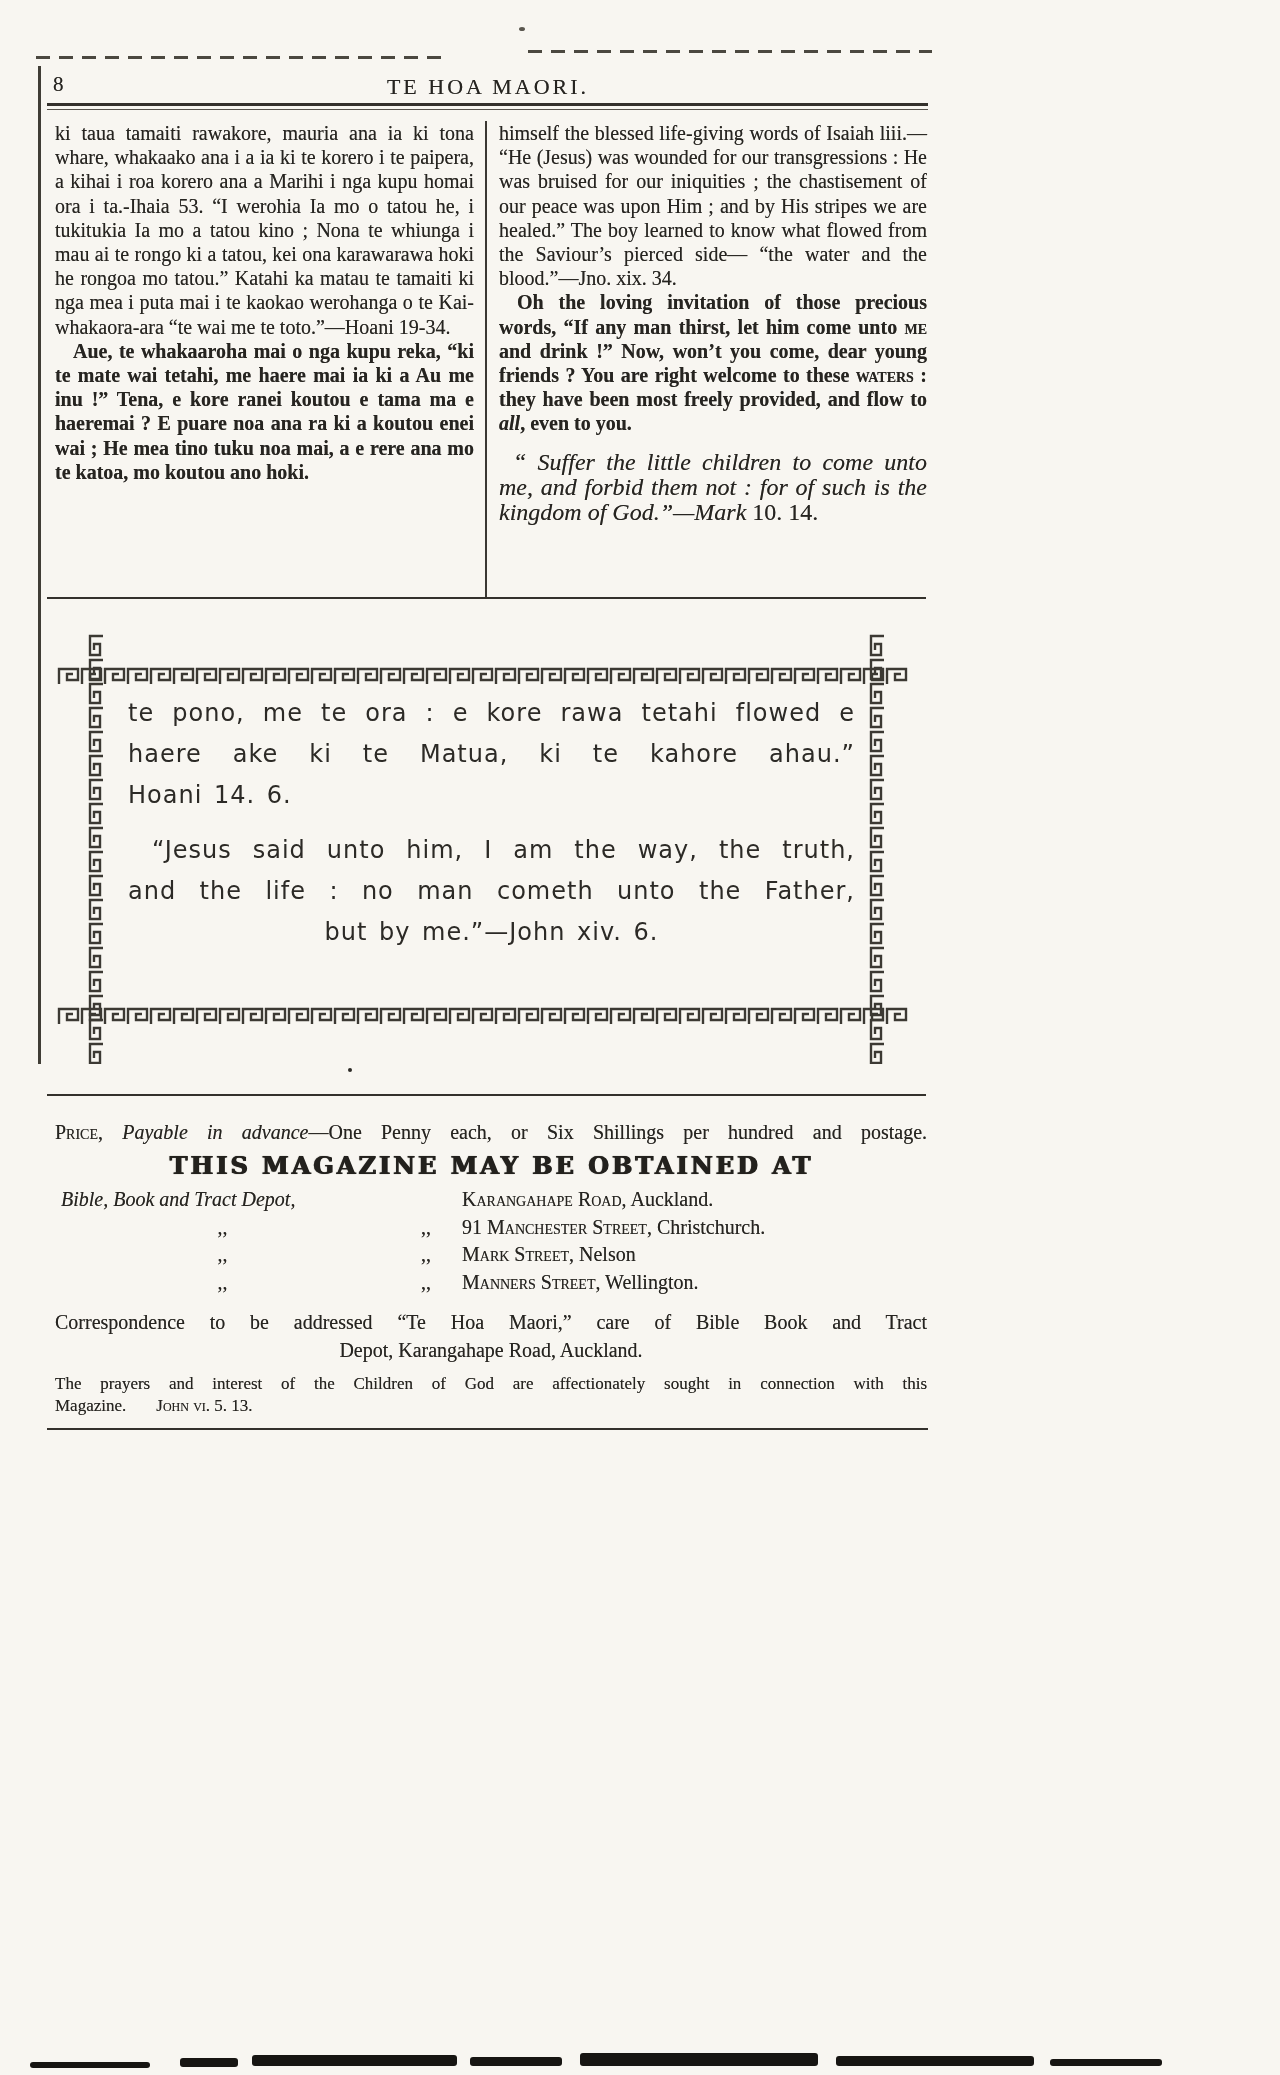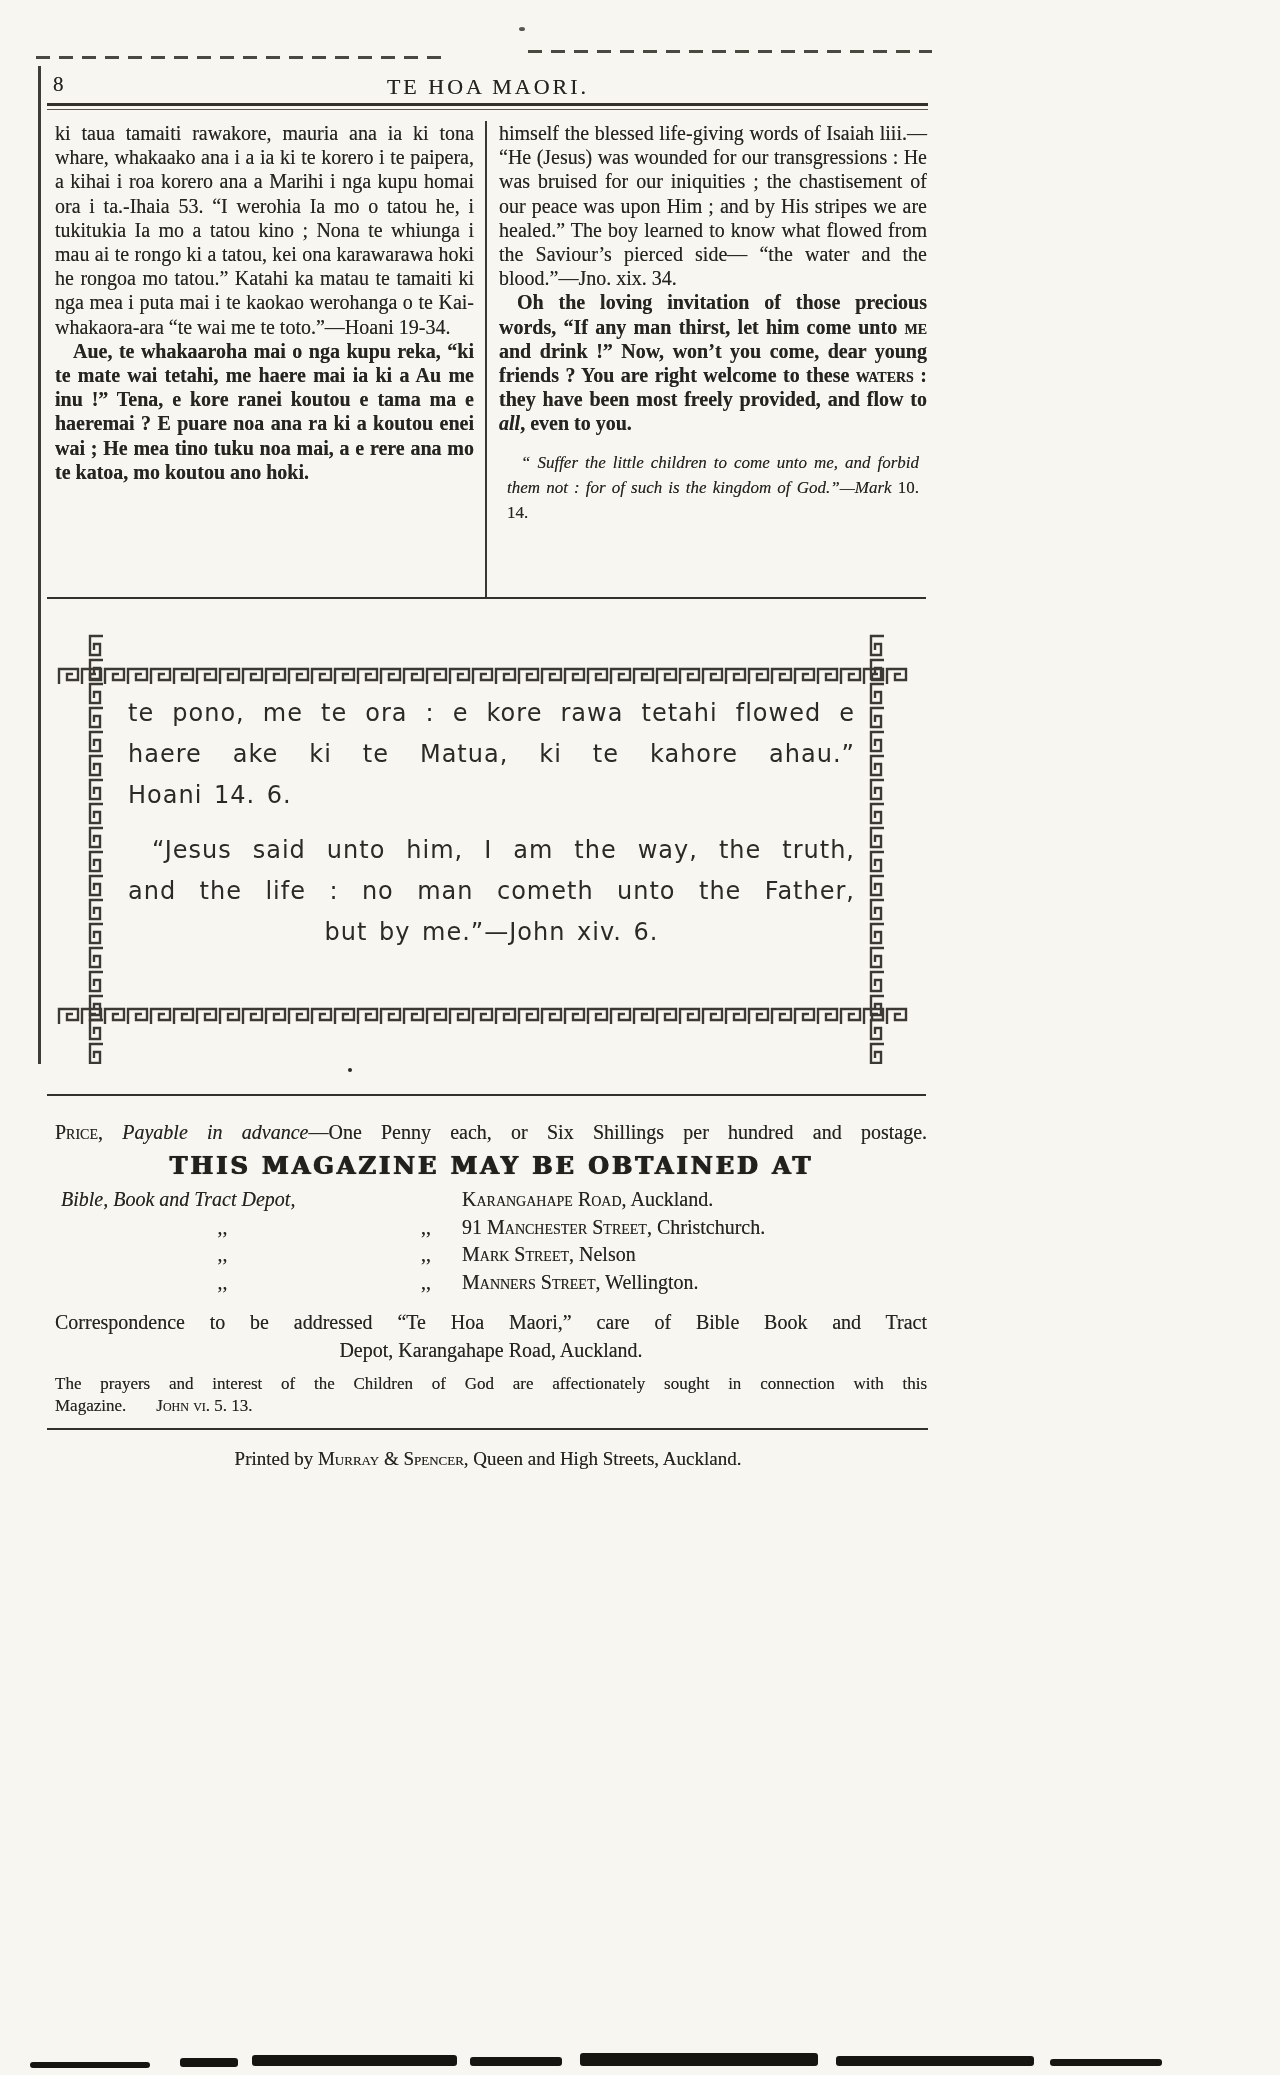--- a/index.html
+++ b/index.html
@@ -20,21 +20,21 @@
   .dash-b{left:528px;top:50px;width:404px;}
   .left-rule{position:absolute;left:38px;top:66px;width:2.5px;height:998px;background:#403d36;}
   .page-number{position:absolute;left:53px;top:72px;font-size:21px;}
   .page-title{position:absolute;left:48px;top:74px;width:880px;text-align:center;font-size:22px;letter-spacing:3px;}
   .columns{position:absolute;left:55px;top:121px;width:872px;display:flex;}
   .col-left{width:419px;}
   .col-divider{width:2px;background:#3b3833;height:476px;margin:0 12px 0 11px;}
   .col-right{flex:1;}
   p.body{margin:0;font-size:20px;line-height:24.2px;text-align:justify;}
   p.indent{text-indent:18px;font-weight:bold;}
-  p.quote{margin:8px;margin-top:14px;font-size:17px;line-height:25px;text-align:justify;text-indent:14px;}
+  p.quote{margin:0;margin-top:14px;font-size:24px;line-height:25px;text-align:justify;text-indent:14px;}
   .sc{font-variant:small-caps;}
   .it{font-style:italic;}
   .meander{position:absolute;}
   .meander-top{left:57px;top:666px;}
   .meander-bottom{left:57px;top:1006px;}
   .meander-left{left:86px;top:634px;}
   .meander-right{left:867px;top:634px;}
   .verse{
     position:absolute;left:128px;top:693px;width:727px;
     font-family:"DejaVu Sans",sans-serif;font-size:24px;color:#2c2a26;
@@ -168,21 +168,20 @@
       <div class="corr-l2">Depot, Karangahape Road, Auckland.</div>
     </div>
 
     <div class="prayers">
       <div class="pray-l1">The prayers and interest of the Children of God are affectionately sought in connection with this</div>
       <div class="pray-l2"><span>Magazine.</span><span class="sc pray-ref">John vi. 5. 13.</span></div>
     </div>
   </div>
 
   <div class="rule rule-bottom"></div>
-  <div class="printer-line"><span>Printed by </span><span class="sc">Murray &amp; Spencer,</span><span> Queen and High Streets, Auckland.</span></div>
 
   <div class="mark m1"></div>
   <div class="mark m2"></div>
   <div class="mark m3"></div>
   <div class="mark m4"></div>
   <div class="mark m5"></div>
   <div class="mark m6"></div>
   <div class="mark m7"></div>
 
 </div>

